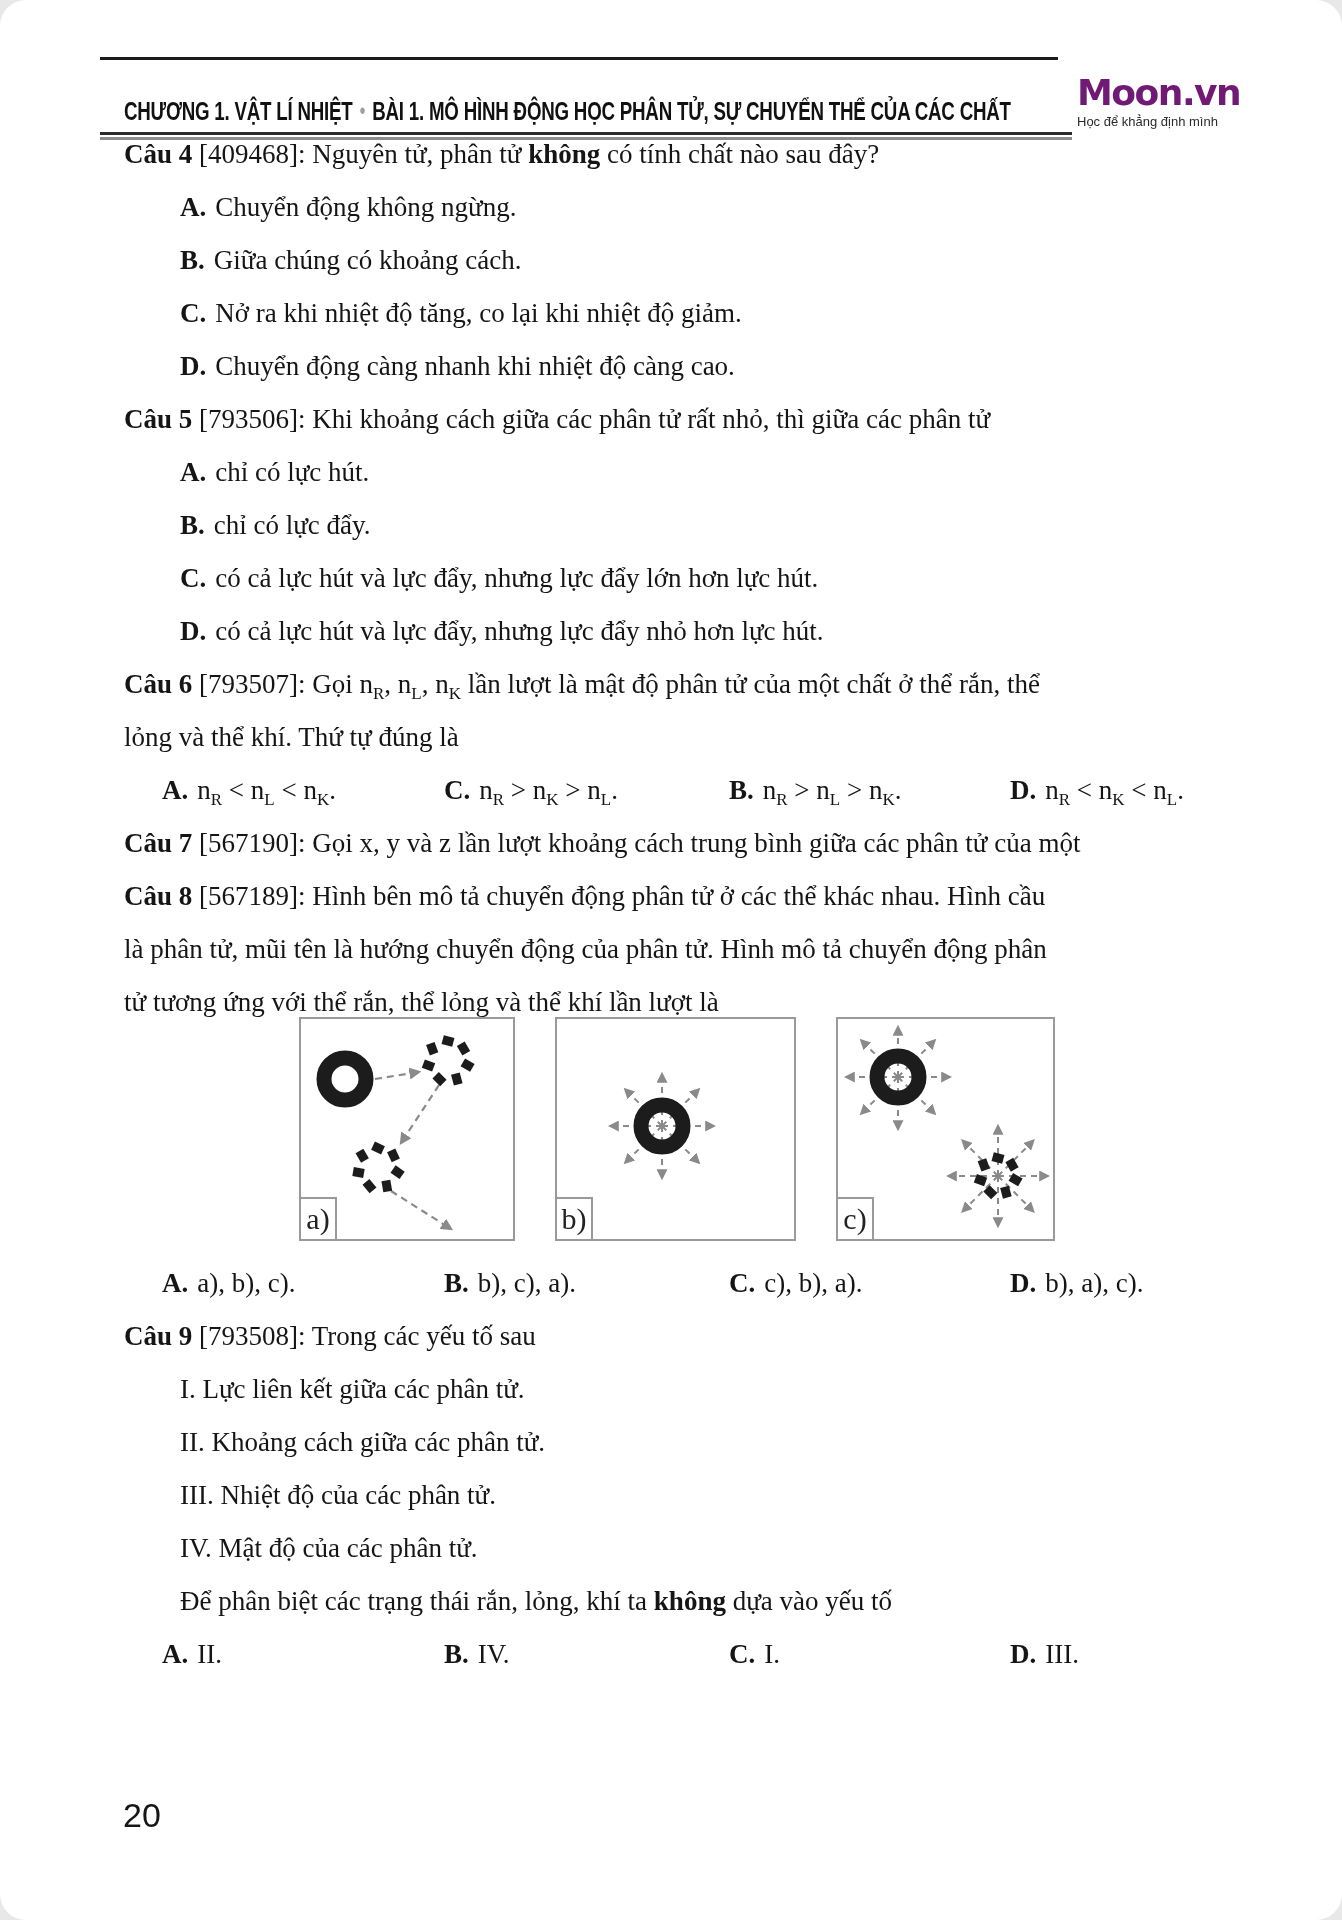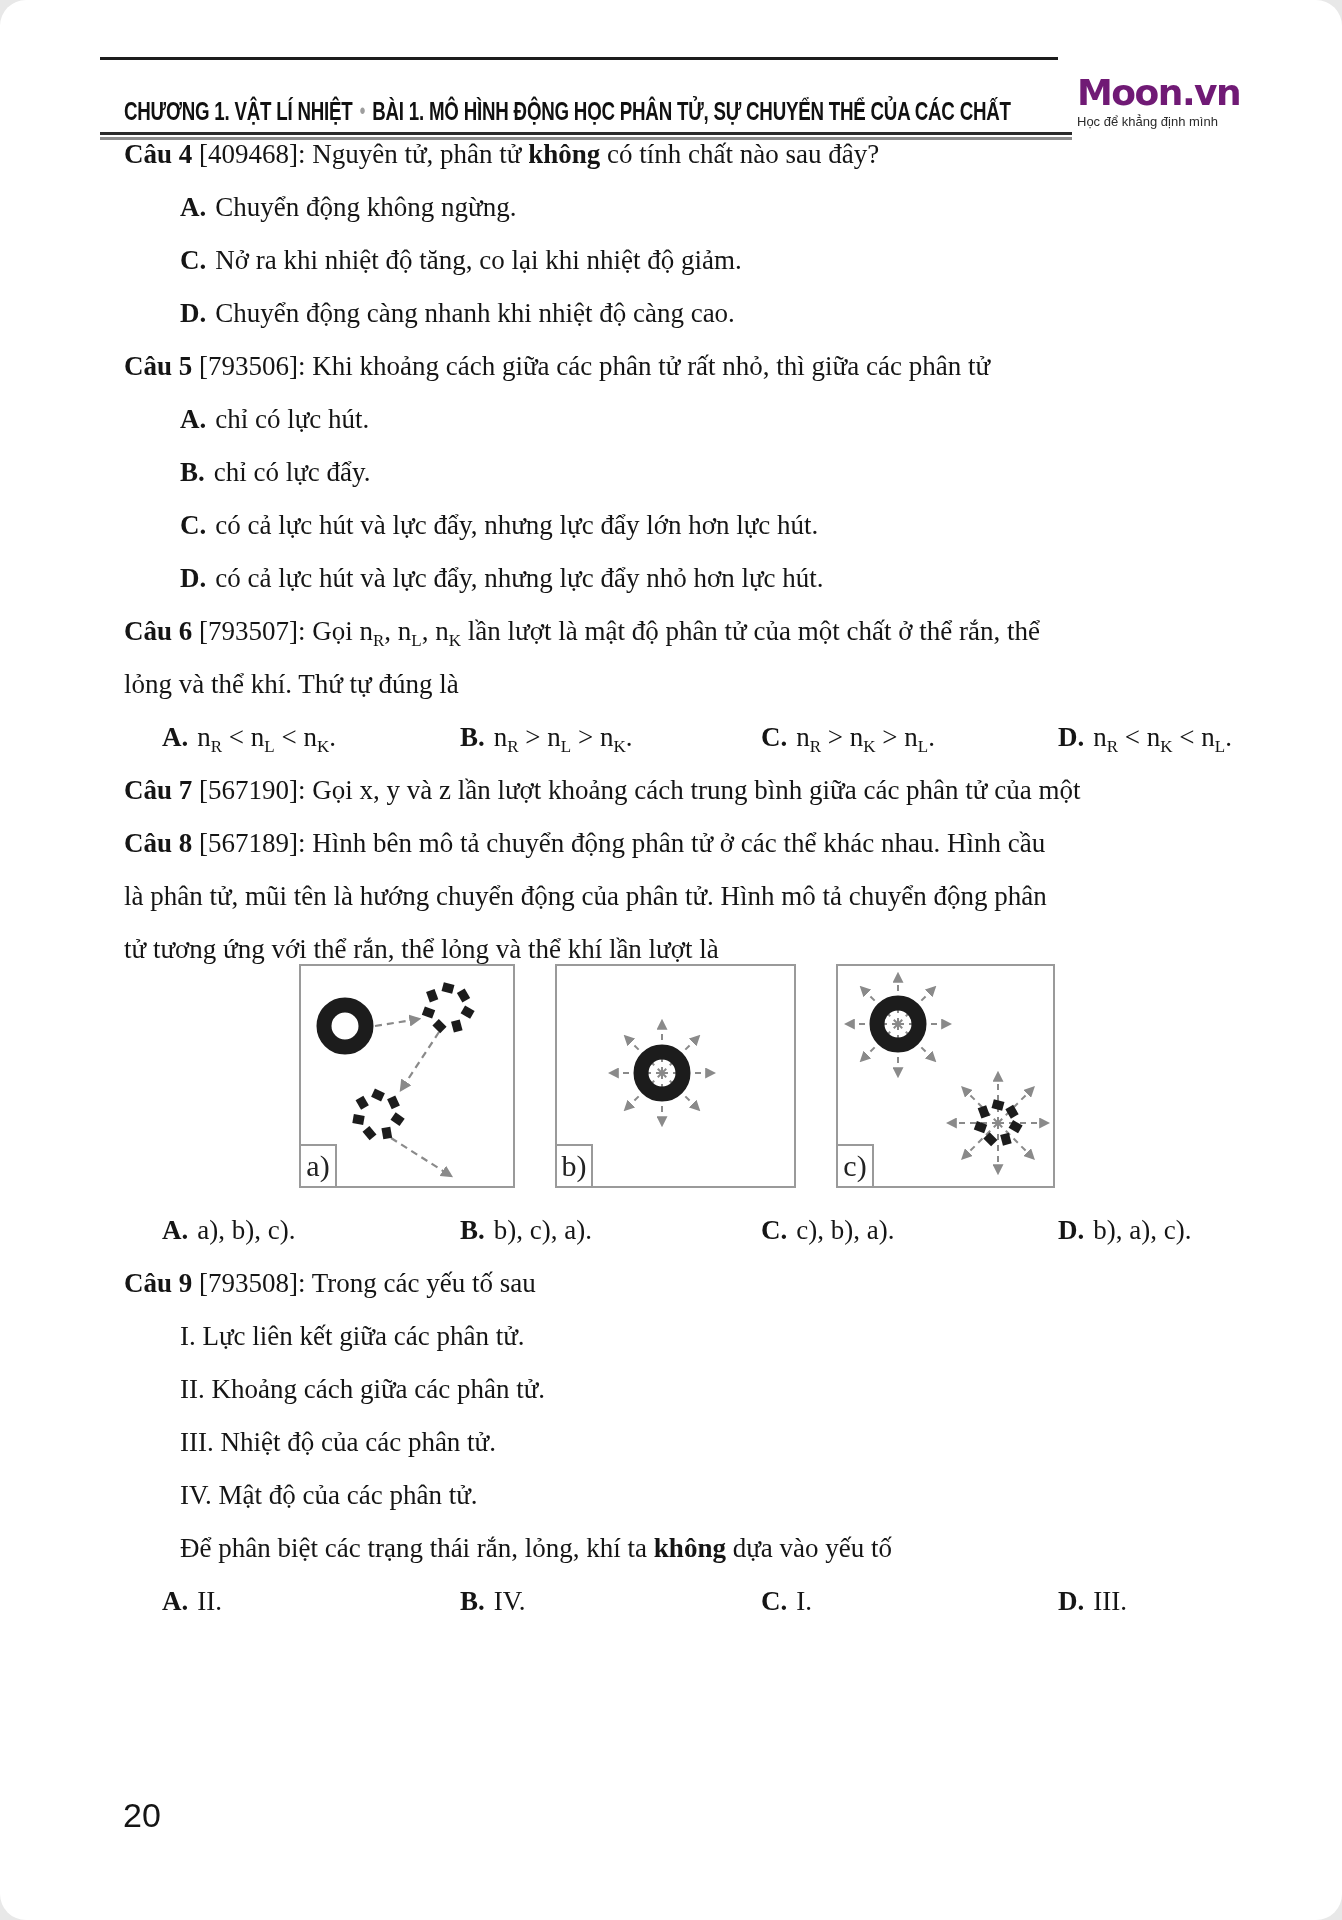--- a/index.html
+++ b/index.html
@@ -29,21 +29,21 @@
     position:absolute;left:1077px;top:114px;width:170px;
     font-family:"Liberation Sans",sans-serif;font-size:13px;color:#2b2b2b;white-space:nowrap;
   }
   
   .content{position:absolute;left:124px;top:128px;width:1130px;}
   .line{height:53px;line-height:53px;font-size:27px;white-space:nowrap;}
   .line sub{font-size:17px;line-height:0;}
   b{font-weight:bold;}
   .opt{margin-left:56px;}
   .ol{margin-right:9px;}
-  .opt-row{display:grid;grid-template-columns:282px 285px 281px auto;margin-left:38px;gap:16px;}
+  .opt-row{display:grid;grid-template-columns:282px 285px 281px auto;margin-left:38px;}
   
   .figure-row{display:flex;gap:40px;margin-left:175px;margin-top:-12px;}
   .figbox{position:relative;border:2px solid #9a9a9a;background:#fff;}
   .figbox svg{display:block;}
   .figlabel{
     position:absolute;left:-2px;bottom:-2px;width:38px;height:44px;
     border:2px solid #9a9a9a;background:#fff;box-sizing:border-box;
     font-size:30px;font-family:"Liberation Serif",serif;
     display:flex;align-items:center;justify-content:center;color:#222;
   }
@@ -66,39 +66,40 @@
     </div>
     <div class="logo">Moon.vn</div>
     <div class="tagline">Học để khẳng định mình</div>
   </div>
 
   <div class="content">
 
     <div>
       <div class="line"><b>Câu 4</b> [409468]: Nguyên tử, phân tử <b>không</b> có tính chất nào sau đây?</div>
       <div class="line opt"><b class="ol">A.</b><span>Chuyển động không ngừng.</span></div>
+      <div class="line opt"><b class="ol">B.</b><span>Giữa chúng có khoảng cách.</span></div>
       <div class="line opt"><b class="ol">C.</b><span>Nở ra khi nhiệt độ tăng, co lại khi nhiệt độ giảm.</span></div>
       <div class="line opt"><b class="ol">D.</b><span>Chuyển động càng nhanh khi nhiệt độ càng cao.</span></div>
     </div>
 
     <div>
       <div class="line"><b>Câu 5</b> [793506]: Khi khoảng cách giữa các phân tử rất nhỏ, thì giữa các phân tử</div>
       <div class="line opt"><b class="ol">A.</b><span>chỉ có lực hút.</span></div>
       <div class="line opt"><b class="ol">B.</b><span>chỉ có lực đẩy.</span></div>
       <div class="line opt"><b class="ol">C.</b><span>có cả lực hút và lực đẩy, nhưng lực đẩy lớn hơn lực hút.</span></div>
       <div class="line opt"><b class="ol">D.</b><span>có cả lực hút và lực đẩy, nhưng lực đẩy nhỏ hơn lực hút.</span></div>
     </div>
 
     <div>
       <div class="line"><b>Câu 6</b> [793507]: Gọi n<sub>R</sub>, n<sub>L</sub>, n<sub>K</sub> lần lượt là mật độ phân tử của một chất ở thể rắn, thể</div>
       <div class="line">lỏng và thể khí. Thứ tự đúng là</div>
       <div class="line opt-row">
         <div><b class="ol">A.</b><span>n<sub>R</sub> &lt; n<sub>L</sub> &lt; n<sub>K</sub>.</span></div>
+        <div><b class="ol">C.</b><span>n<sub>R</sub> &gt; n<sub>K</sub> &gt; n<sub>L</sub>.</span></div>
         <div><b class="ol">B.</b><span>n<sub>R</sub> &gt; n<sub>L</sub> &gt; n<sub>K</sub>.</span></div>
-        <div><b class="ol">C.</b><span>n<sub>R</sub> &gt; n<sub>K</sub> &gt; n<sub>L</sub>.</span></div>
         <div><b class="ol">D.</b><span>n<sub>R</sub> &lt; n<sub>K</sub> &lt; n<sub>L</sub>.</span></div>
       </div>
     </div>
 
     <div>
       <div class="line"><b>Câu 7</b> [567190]: Gọi x, y và z lần lượt khoảng cách trung bình giữa các phân tử của một</div>
     </div>
 
     <div>
       <div class="line"><b>Câu 8</b> [567189]: Hình bên mô tả chuyển động phân tử ở các thể khác nhau. Hình cầu</div>

